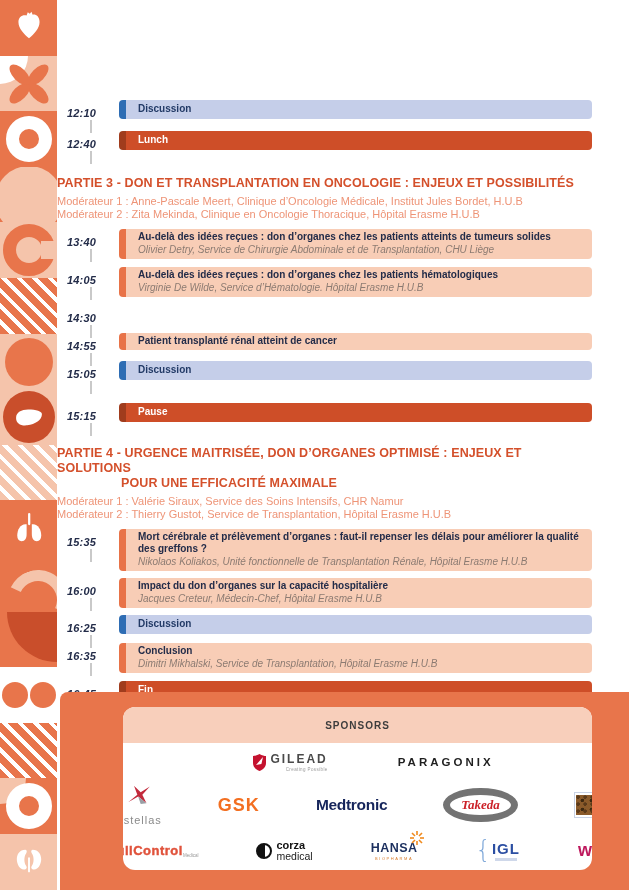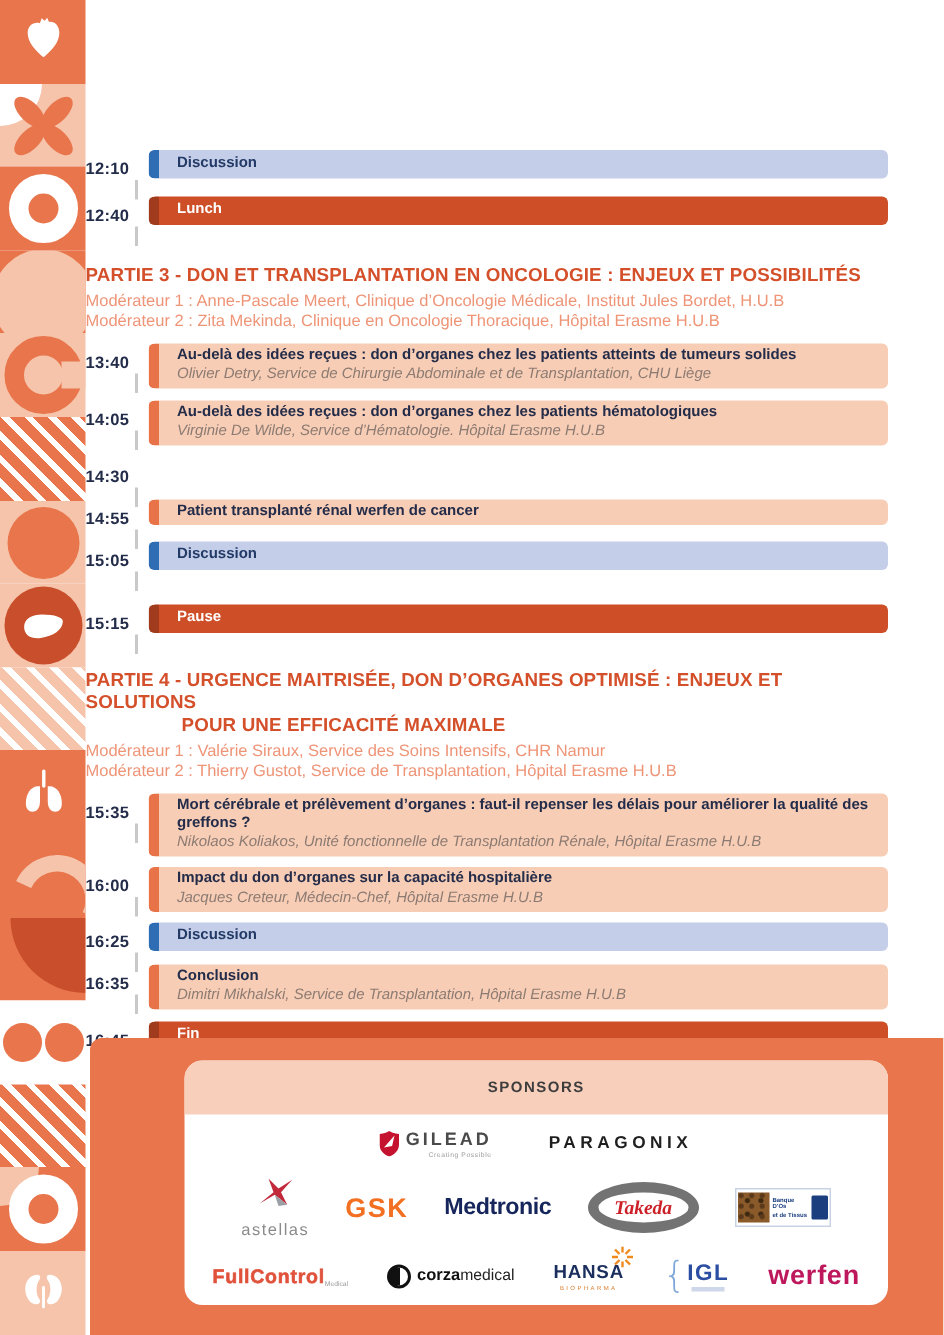--- a/index.html
+++ b/index.html
@@ -34,21 +34,21 @@
   .arc-pe{position:absolute;left:8px;top:14px;width:38px;height:38px;border:11px solid transparent;
           border-top-color:#F5C4AB;border-right-color:#F5C4AB;border-radius:50%;transform:rotate(-20deg);}
   .quarter-dark{position:absolute;right:0;top:0;width:50px;height:50px;background:#C94E2B;border-radius:0 0 0 100%;}
   .two-dots{position:absolute;left:50%;top:50%;transform:translate(-50%,-50%);display:flex;gap:2px;}
   .two-dots i{width:26px;height:26px;border-radius:50%;background:#E8754B;}
 
   
   .content{position:absolute;left:57px;top:100px;width:535px;}
   .row{display:flex;align-items:flex-start;}
   .mb7{margin-bottom:7px;}.mb8{margin-bottom:8px;}.mb9{margin-bottom:21px;}.mb10{margin-bottom:10px;}
-  .time-col{width:42px;box-sizing:border-box;text-align:center;padding:3px 13px 0 0;position:relative;flex:none;}
+  .time-col{width:62px;box-sizing:border-box;text-align:center;padding:3px 13px 0 0;position:relative;flex:none;font-style:italic;}
   .time{font-size:11px;font-weight:bold;color:#232C49;letter-spacing:0.2px;}
   .tick{position:absolute;left:33px;top:20px;width:2px;height:13px;background:#C9C9C9;}
   .bar{flex:1;border-radius:4px;box-sizing:border-box;}
   .bar-session{background:#F8CDB6;border-left:7px solid #E87348;padding:2px 12px 3px;}
   .bar-discussion{background:#C5CEE9;border-left:7px solid #2E6DB4;padding:3px 12px 4px;}
   .bar-break{background:#CE4E28;border-left:7px solid #A03C1D;padding:3px 12px 4px;}
   .bar-title{font-size:10px;font-weight:bold;color:#232C49;line-height:1.2;}
   .bar-discussion .bar-title{color:#223A66;}
   .bar-break .bar-title{color:#ffffff;}
   .bar-speaker{font-size:10px;font-style:italic;color:#8C7B72;line-height:1.2;margin-top:1px;}
@@ -59,21 +59,21 @@
 
   
   .sponsor-block{position:absolute;left:60px;top:692px;width:569px;height:198px;background:#E8754B;border-radius:8px 0 0 0;}
   .sponsor-card{position:absolute;left:63px;top:15px;width:469px;height:163px;background:#ffffff;border-radius:12px;overflow:hidden;}
   .sponsor-band{height:36px;background:#F8CFBB;display:flex;align-items:center;justify-content:center;}
   .sponsor-band span{font-size:10px;font-weight:bold;letter-spacing:1px;color:#3D3D3D;}
   .logo-row{display:flex;align-items:center;justify-content:center;}
   .logo-row1{margin-top:9px;gap:38px;}
   .logo-row2{margin-top:12px;gap:24px;}
   .logo-row3{margin-top:14px;gap:26px;}
-  .logo{display:flex;align-items:center;gap:4px;}
+  .logo{display:flex;align-items:center;gap:4px;margin-left:32px;}
   .gilead-txt{font-size:12px;letter-spacing:2px;color:#4A4A4A;font-weight:bold;}
   .gilead-tag{font-size:4.5px;color:#9a9a9a;text-align:right;margin-top:1px;letter-spacing:0.4px;}
   .paragonix{font-size:11.5px;font-weight:bold;letter-spacing:3px;color:#1f1f1f;}
   .astellas{flex-direction:column;gap:12px;}
   .astellas-txt{font-size:11px;color:#8a8a8a;letter-spacing:1px;margin-top:-2px;}
   .gsk{font-size:18px;font-weight:bold;color:#F36F21;letter-spacing:1px;}
   .medtronic{font-size:15.5px;font-weight:bold;color:#16255B;letter-spacing:-0.3px;text-align:right;}
   .takeda{border:7px solid #737373;border-radius:50%;padding:2px 11px;}
   .takeda span{font-family:"Liberation Serif", serif;font-style:italic;font-weight:bold;font-size:13px;color:#CC2128;}
   .banque{width:64px;height:26px;border:1px solid #c9d2e4;background:#fff;display:flex;align-items:center;gap:2px;padding:1px;box-sizing:border-box;}
@@ -81,21 +81,21 @@
       radial-gradient(circle at 30% 30%, #5a3a1a 1.5px, transparent 2px),
       radial-gradient(circle at 70% 60%, #3e2810 1.5px, transparent 2px),
       #8a5a2a;background-size:7px 7px, 9px 9px;}
   .banque-mid{display:flex;flex-direction:column;gap:1px;}
   .banque-mid b{font-size:4px;color:#1B3E7F;line-height:1.1;}
   .banque-chip{width:12px;height:16px;background:#1B3E7F;border-radius:1px;}
   .fullcontrol{flex-direction:row;align-items:flex-end;gap:0;}
   .fullcontrol-txt{font-size:13px;font-weight:bold;color:#E0523B;letter-spacing:0.5px;-webkit-text-stroke:0.4px #E0523B;}
   .fullcontrol-sub{font-size:4.5px;color:#999;}
   .corza-icon{width:16px;height:16px;border-radius:50%;background:linear-gradient(90deg,#111 0 55%,#fff 55% 100%);border:2px solid #111;box-sizing:border-box;}
-  .corza-txt{display:flex;flex-direction:row;line-height:1;}
+  .corza-txt{display:flex;flex-direction:column;line-height:1;}
   .corza-txt b{font-size:11px;color:#111;}
   .corza-txt span{font-size:10.5px;color:#222;}
   .hansa{flex-direction:column;gap:0;position:relative;}
   .hansa b{font-size:12.5px;color:#1B2F5E;letter-spacing:0.5px;}
   .hansa .sun{position:absolute;right:-6px;top:-10px;}
   .hansa-sub{font-size:4px;letter-spacing:1.6px;color:#D97B2A;margin-top:1px;}
   .igl{gap:1px;}
   .igl-brace{font-size:24px;font-weight:300;color:#7FA8D9;line-height:0.8;font-family:"DejaVu Sans", sans-serif;}
   .igl-txt{display:flex;flex-direction:column;align-items:center;}
   .igl-txt b{font-size:15px;color:#2B4EA2;letter-spacing:1px;}
@@ -222,21 +222,21 @@
       </div>
     </div>
 
     <div class="row mb7">
       <div class="time-col"><span class="time">14:30</span><span class="tick"></span></div>
     </div>
 
     <div class="row mb7">
       <div class="time-col"><span class="time">14:55</span><span class="tick"></span></div>
       <div class="bar bar-session">
-        <div class="bar-title">Patient transplanté rénal werfen de cancer</div>
+        <div class="bar-title">Patient transplanté rénal atteint de cancer</div>
       </div>
     </div>
 
     <div class="row mb9">
       <div class="time-col"><span class="time">15:05</span><span class="tick"></span></div>
       <div class="bar bar-discussion">
         <div class="bar-title">Discussion</div>
       </div>
     </div>
 

